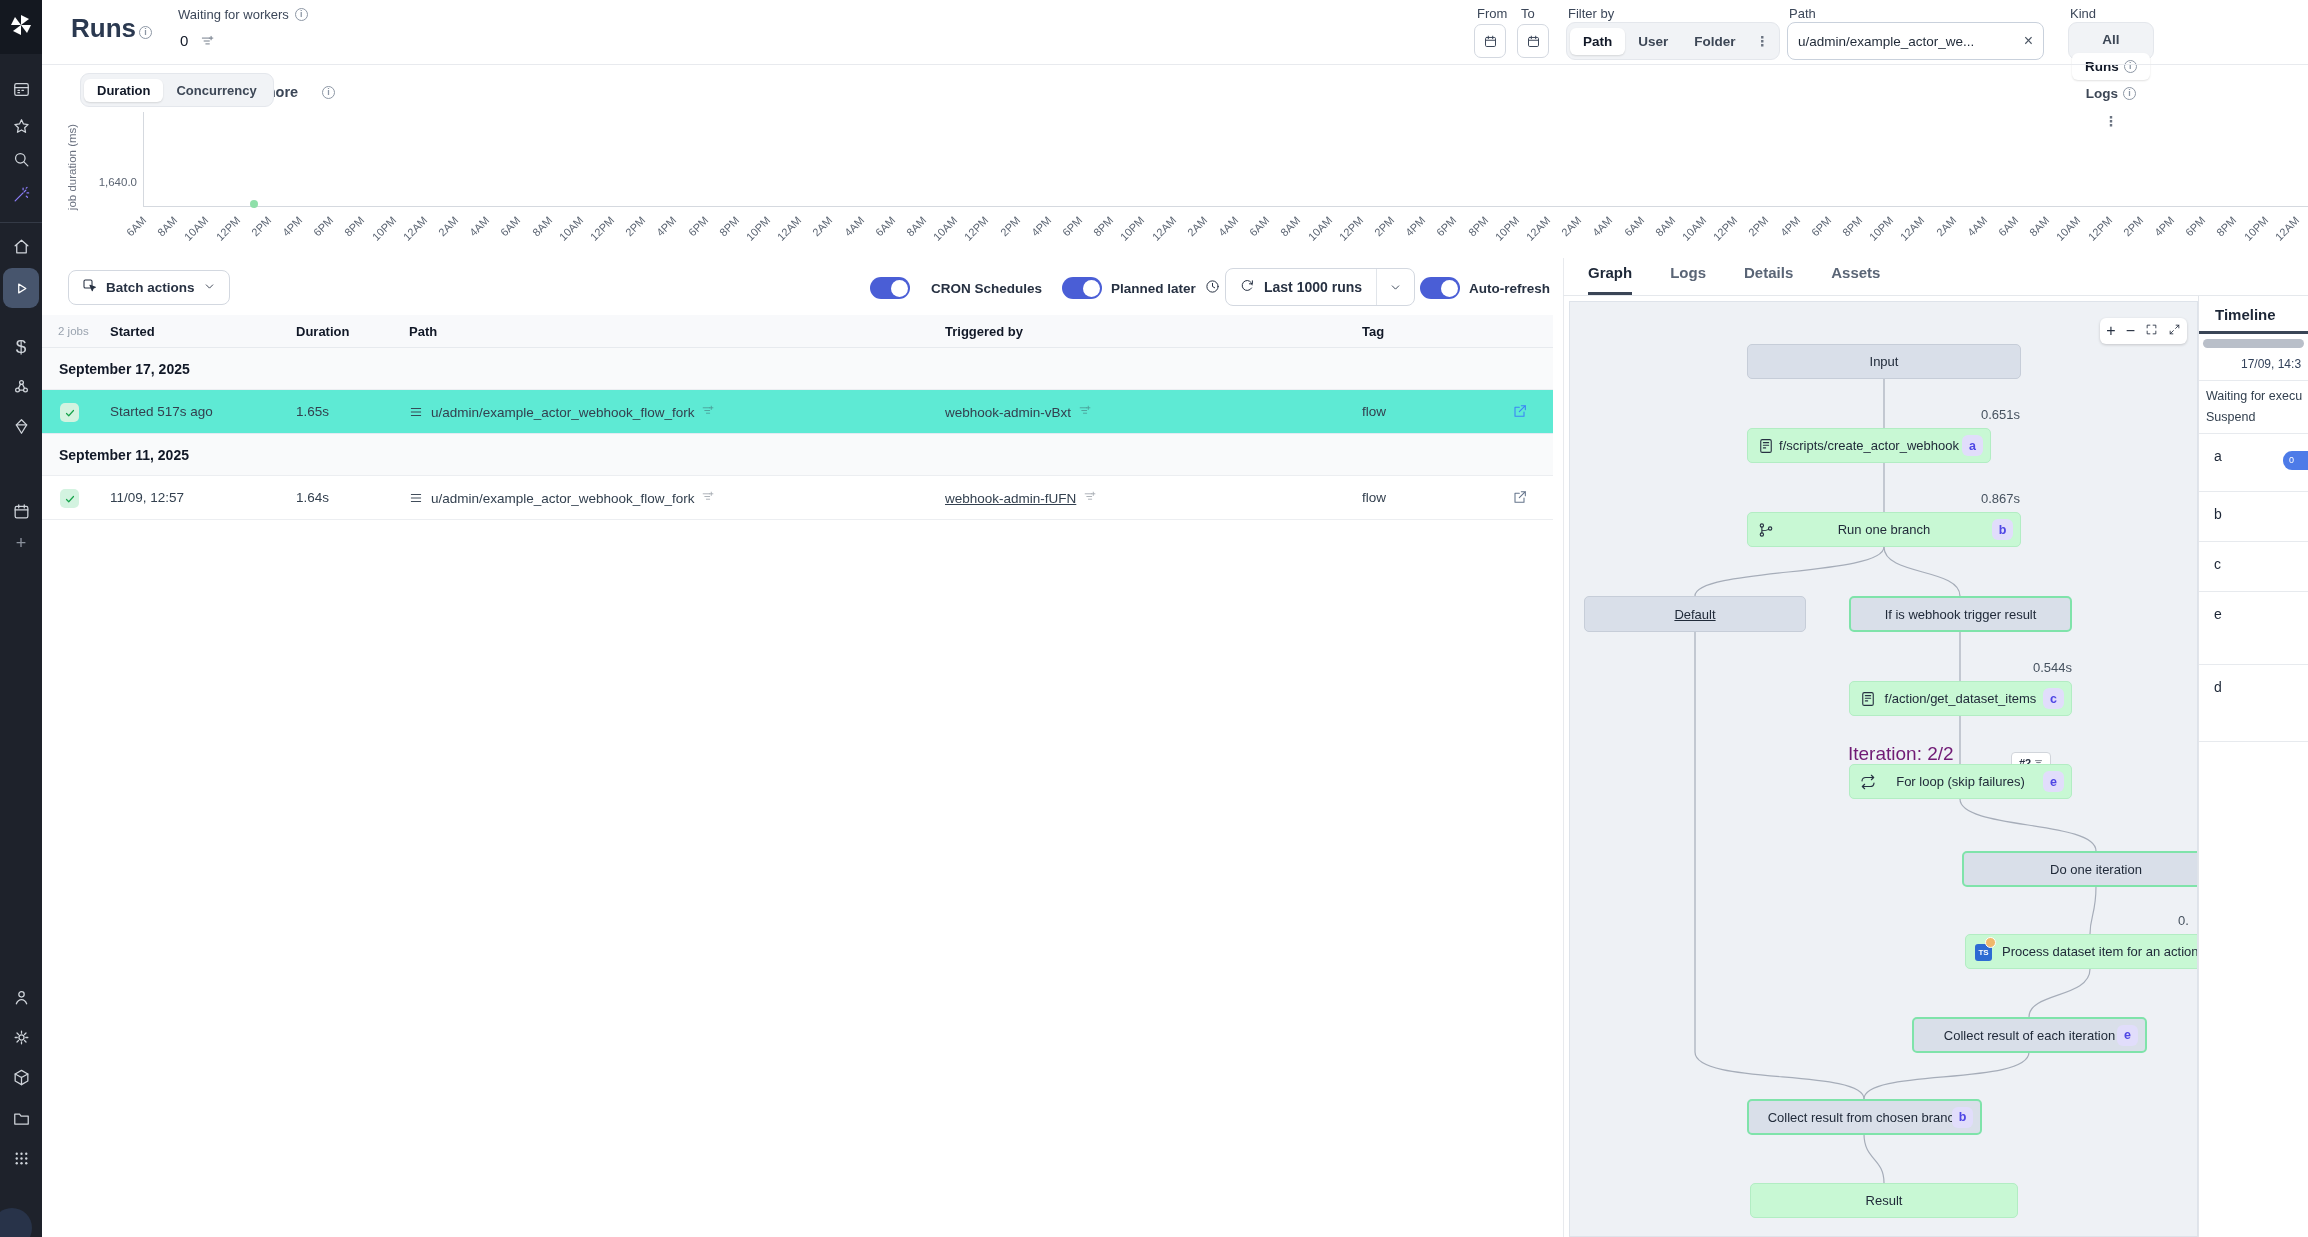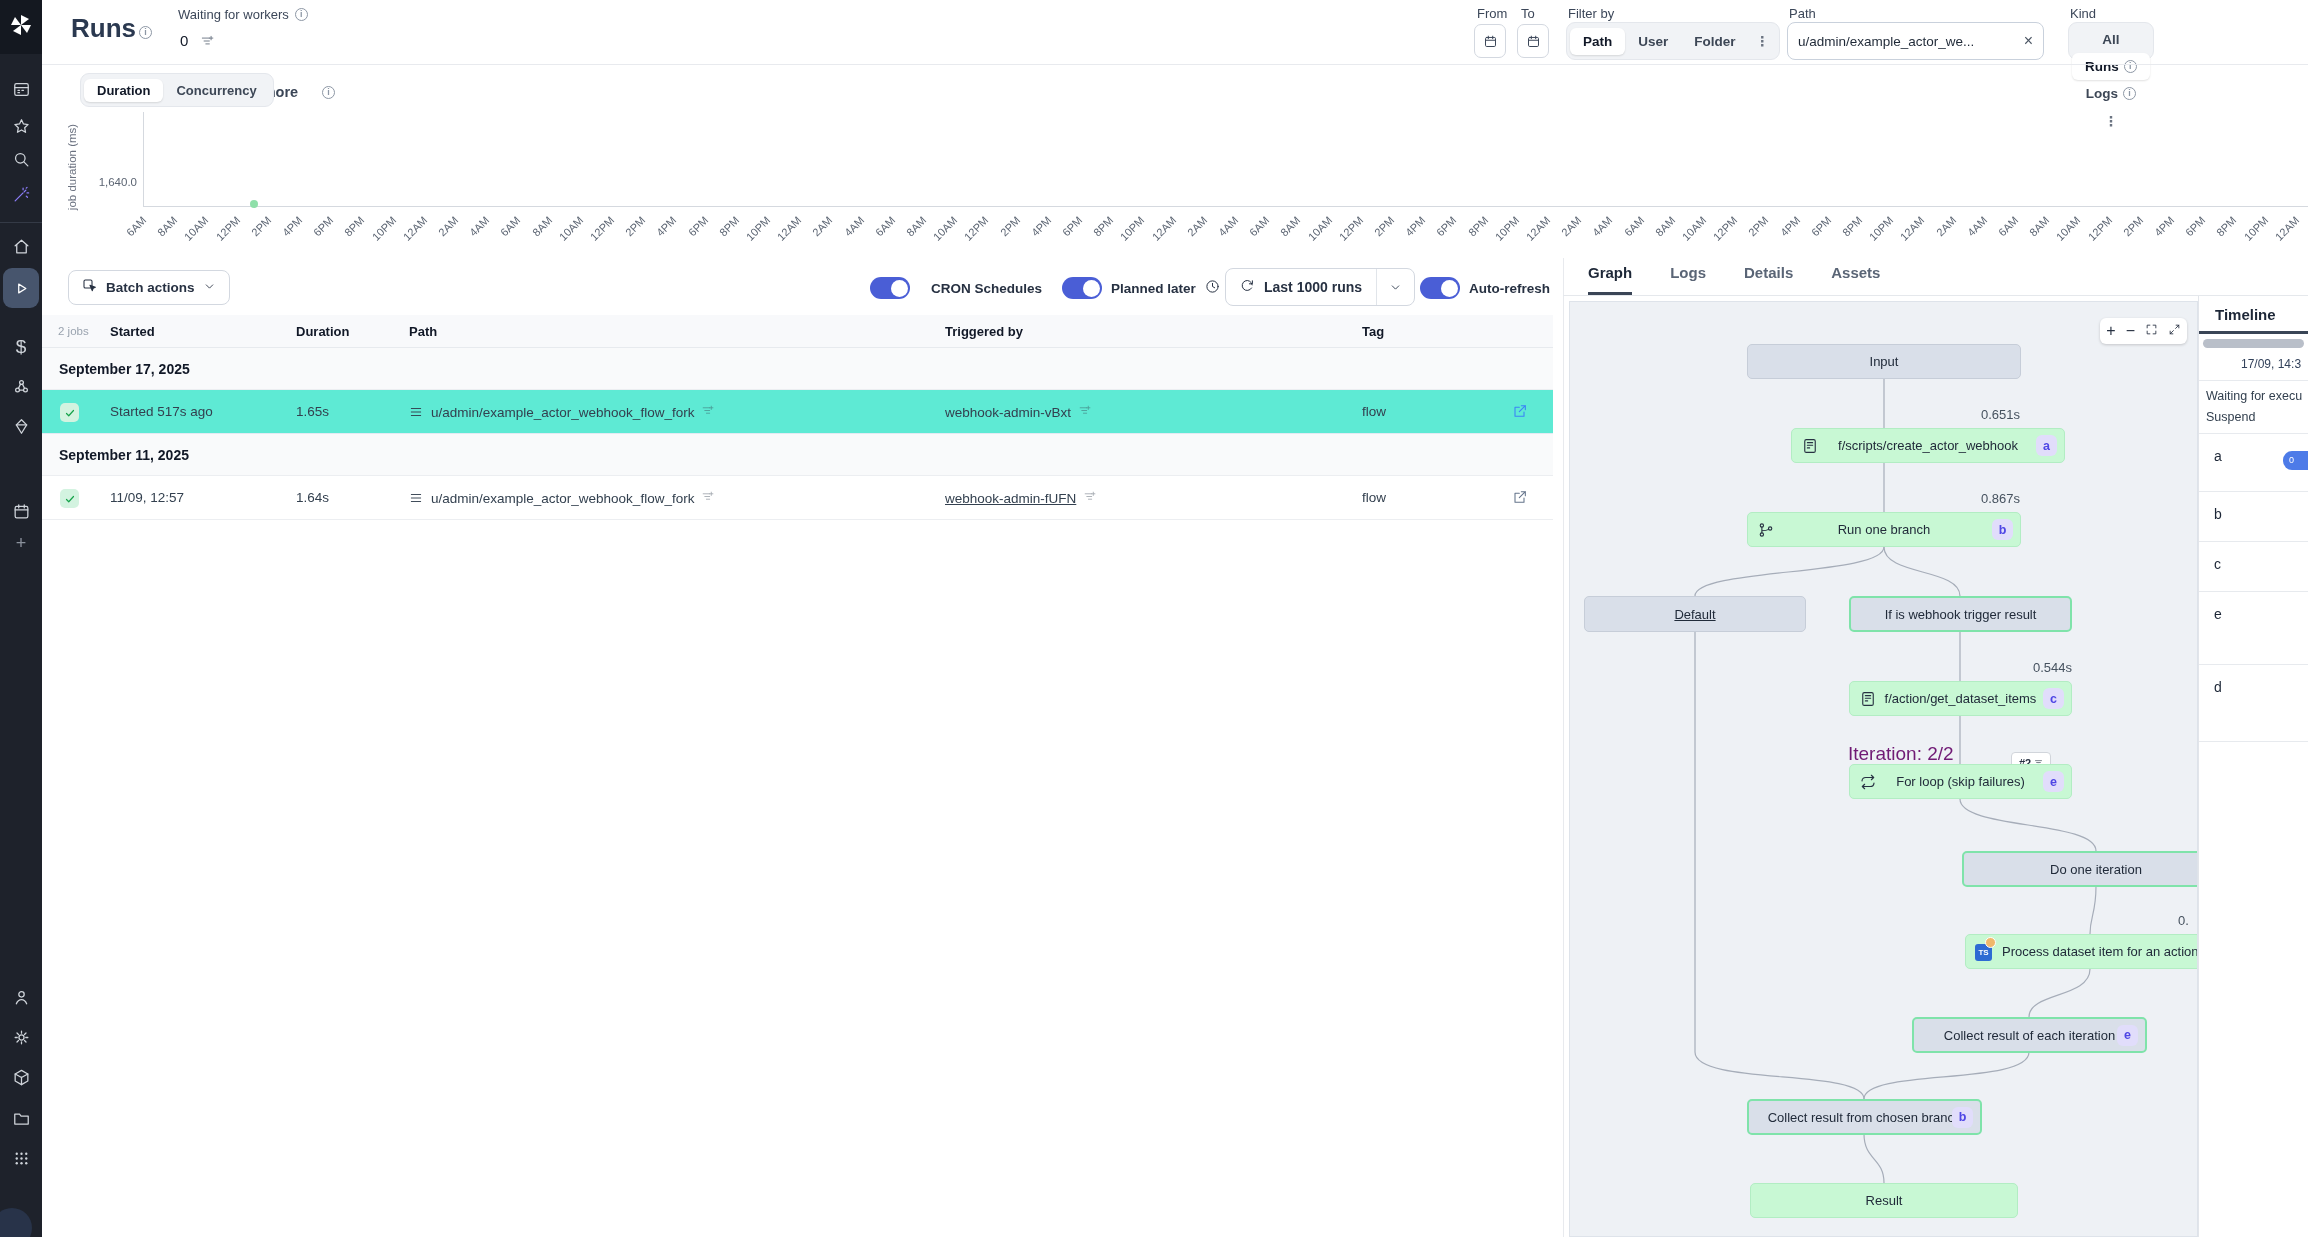--- a/index.html
+++ b/index.html
@@ -499,21 +499,21 @@
         <span class="mini"><svg width="13" height="13" viewBox="0 0 24 24">
               <path d="M14 10l6-6M4 20l6-6M15 4h5v5M9 20H4v-5"></path>
             </svg></span>
       </div>
 
       <div class="gnode" style="left:177px; top:42px; width:274px;">
         <span>Input</span>
       </div>
 
       <div class="dur" style="left:300px; top:105px; width:150px;">0.651s</div>
-      <div class="gnode green" style="left:177px; top:126px; width:274px;margin-left:44px;">
+      <div class="gnode green" style="left:177px; top:126px; width:244px;">
         <span class="nico"><svg viewBox="0 0 24 24">
               <rect x="5" y="3.5" width="14" height="17" rx="2"></rect>
               <path d="M8.5 7.5h7M8.5 11h7M8.5 14.5h3"></path>
             </svg></span>
         <span>f/scripts/create_actor_webhook</span>
         <span class="badge">a</span>
       </div>
 
       <div class="dur" style="left:300px; top:189px; width:150px;">0.867s</div>
       <div class="gnode green" style="left:177px; top:210px; width:274px;">

